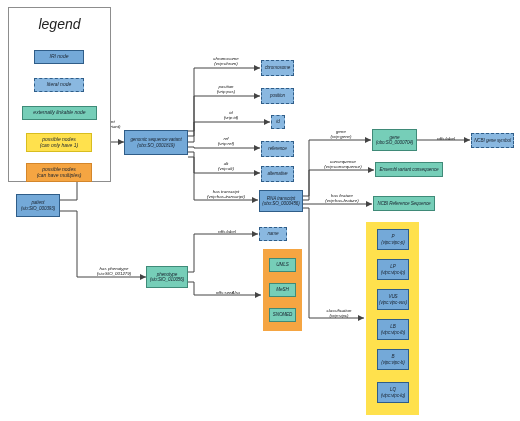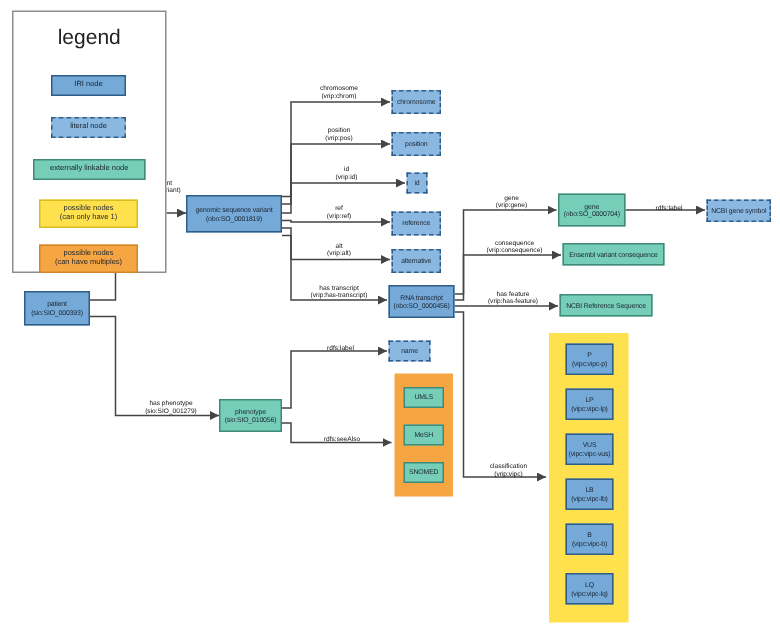--- a/index.html
+++ b/index.html
@@ -3,21 +3,21 @@
 <meta charset="utf-8">
 <style>
   html,body{margin:0;padding:0;}
   body{
     width:520px;height:421px;
     background:#ffffff;
     font-family:"Liberation Sans", sans-serif;
     overflow:hidden;
     position:relative;
   }
-  #canvas{position:absolute;left:0;top:0;width:462px;height:421px;}
+  #canvas{position:absolute;left:0;top:0;width:462px;height:421px;font-style:italic;}
   svg.edges{position:absolute;left:0;top:0;width:520px;height:421px;pointer-events:none;}
 
   
   .node{
     position:absolute;
     box-sizing:border-box;
     display:flex;flex-direction:column;
     align-items:center;justify-content:center;
     text-align:center;
     color:#1b2430;

